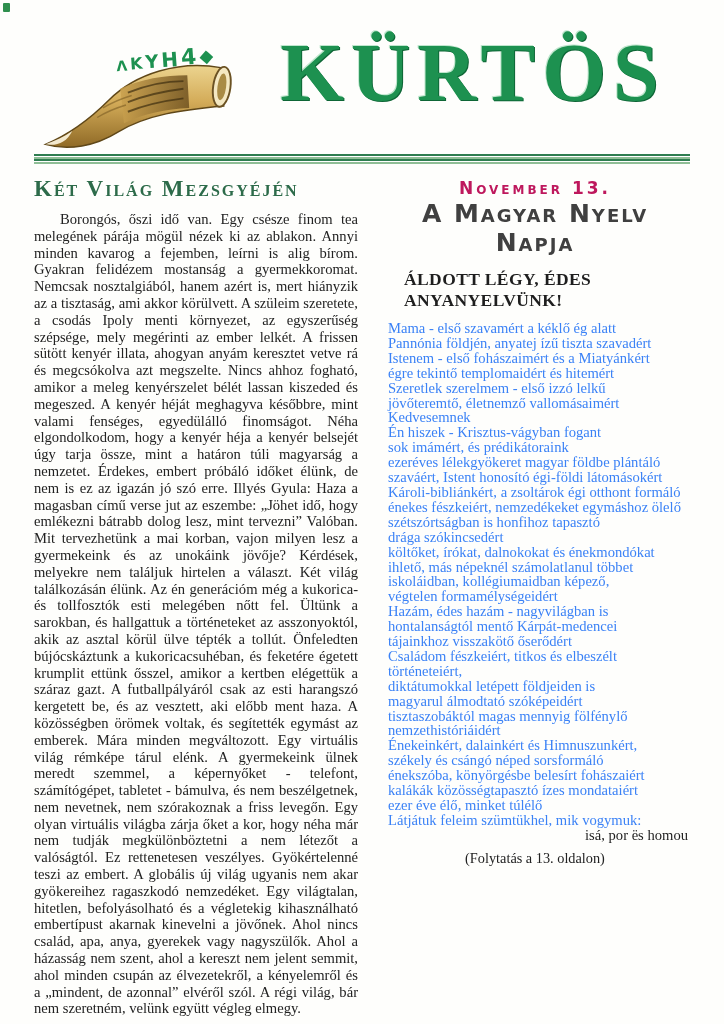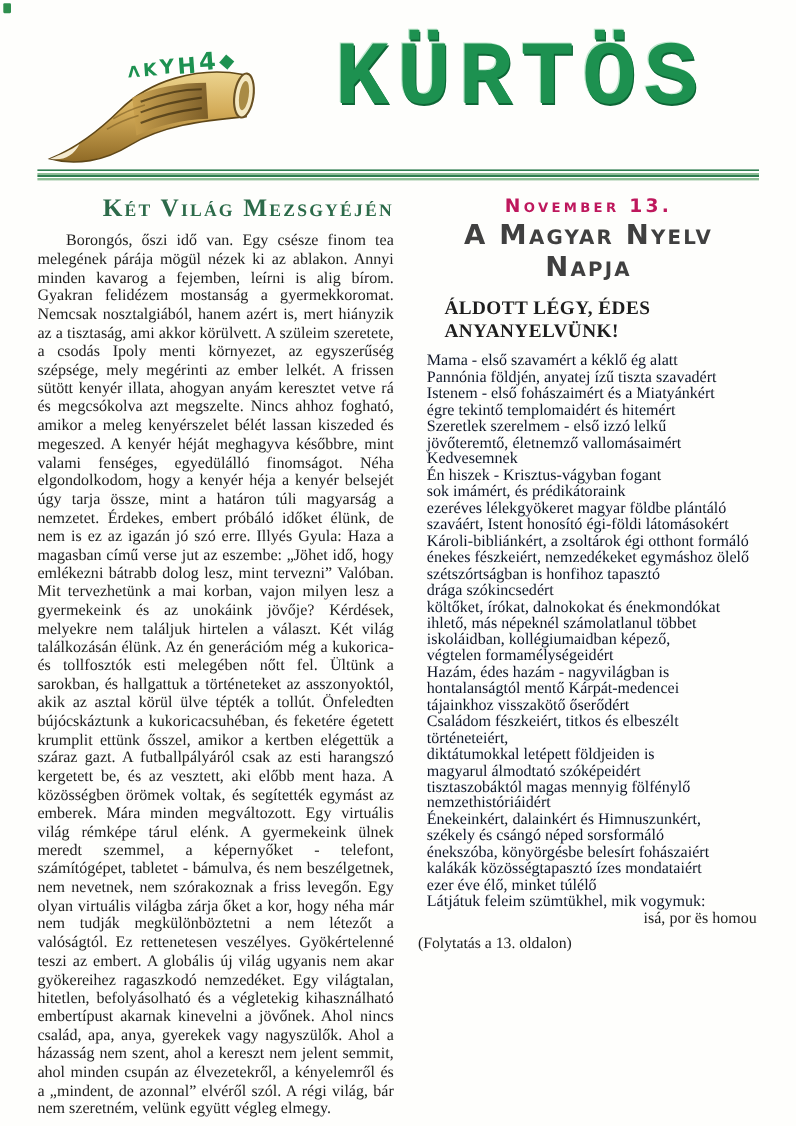--- a/index.html
+++ b/index.html
@@ -18,54 +18,54 @@
     gap:3px; color:#1d9150; font-family:"DejaVu Sans", sans-serif; font-weight:bold;
     transform:rotate(-4deg); line-height:1; }
   .runes span:nth-child(1){font-size:14px;}
   .runes span:nth-child(2){font-size:16px;}
   .runes span:nth-child(3){font-size:18px;}
   .runes span:nth-child(4){font-size:20px;}
   .runes span:nth-child(5){font-size:22px;}
   .runes span:nth-child(6){font-size:18px; transform:translateY(-2px);}
   .horn { position:absolute; left:34px; top:60px; width:205px; height:92px; }
   .brand { position:absolute; left:248px; right:26px; top:30px; text-align:center;
-    font-family:Liberation Mono, monospace; font-weight:bold; font-size:82px; line-height:1.05;
+    font-family:Liberation Serif, serif; font-weight:bold; font-size:82px; line-height:1.05;
     color:#1d9150; letter-spacing:7px;
     text-shadow:1px 1px 0 #0e6636, -1px -1px 0 #bfe6cd; }
 
   
   .masthead { margin:4px 34px 0; }
   .rule { height:5px;
     background:linear-gradient(to bottom,#2e7d50 0 38%,#ffffff 38% 58%,#8fbe96 58% 100%); }
   .masthead-row { display:flex; justify-content:space-between; align-items:baseline;
     padding:5px 4px 6px; font-size:15.5px; color:#141414; }
   .masthead-row .cat { word-spacing:9px; }
 
   
   .main { display:flex; gap:22px; margin:10px 34px 0; min-height:636px; }
   .col-left { width:324px; flex:none; }
   .col-right { flex:1; }
 
   .left-title { font-variant:small-caps; font-weight:bold; font-size:23px;
-    letter-spacing:2px; text-align:right; color:#2d6b4a; margin:2px 0 9px; }
+    letter-spacing:2px; text-align:left; color:#2d6b4a; margin:2px 0 9px; }
   .body-text { font-size:14.6px; line-height:16.8px; text-align:justify;
     text-indent:26px; color:#222; }
-  .continuation { text-align:left; font-size:14.3px; margin-top:7px; color:#222; }
+  .continuation { text-align:center; font-size:14.3px; margin-top:7px; color:#222; }
 
   .overtitle { text-align:center; font-family:"DejaVu Sans", sans-serif;
     font-variant:small-caps; font-weight:bold; font-size:17px; letter-spacing:3px;
     color:#be185d; margin-top:4px; }
   .big-title { text-align:center; font-family:"DejaVu Sans", sans-serif;
     font-variant:small-caps; font-weight:bold; font-size:25px; letter-spacing:2px;
     color:#404040; margin:1px 0 12px; }
   .poem-author { font-size:15px; margin:4px 0 4px 2px; }
   .poem-title { font-weight:bold; font-size:17.5px; letter-spacing:0.4px;
     margin:0 0 10px 24px; }
   .poem { white-space:pre-line; font-size:14.6px; line-height:14.9px;
-    padding-left:8px; color:#0f172a; }
+    padding-left:8px; color:#3b82f6; }
   .poem-inset { text-align:right; font-size:14.6px; line-height:15px; padding-right:2px; }
   .poem-last { font-size:14.6px; line-height:15px; padding-left:8px; letter-spacing:0.6px; }
 </style>
 </head>
 <body>
 
 <div class="page">
   <div class="corner-mark"></div>
 
   <div class="header">

